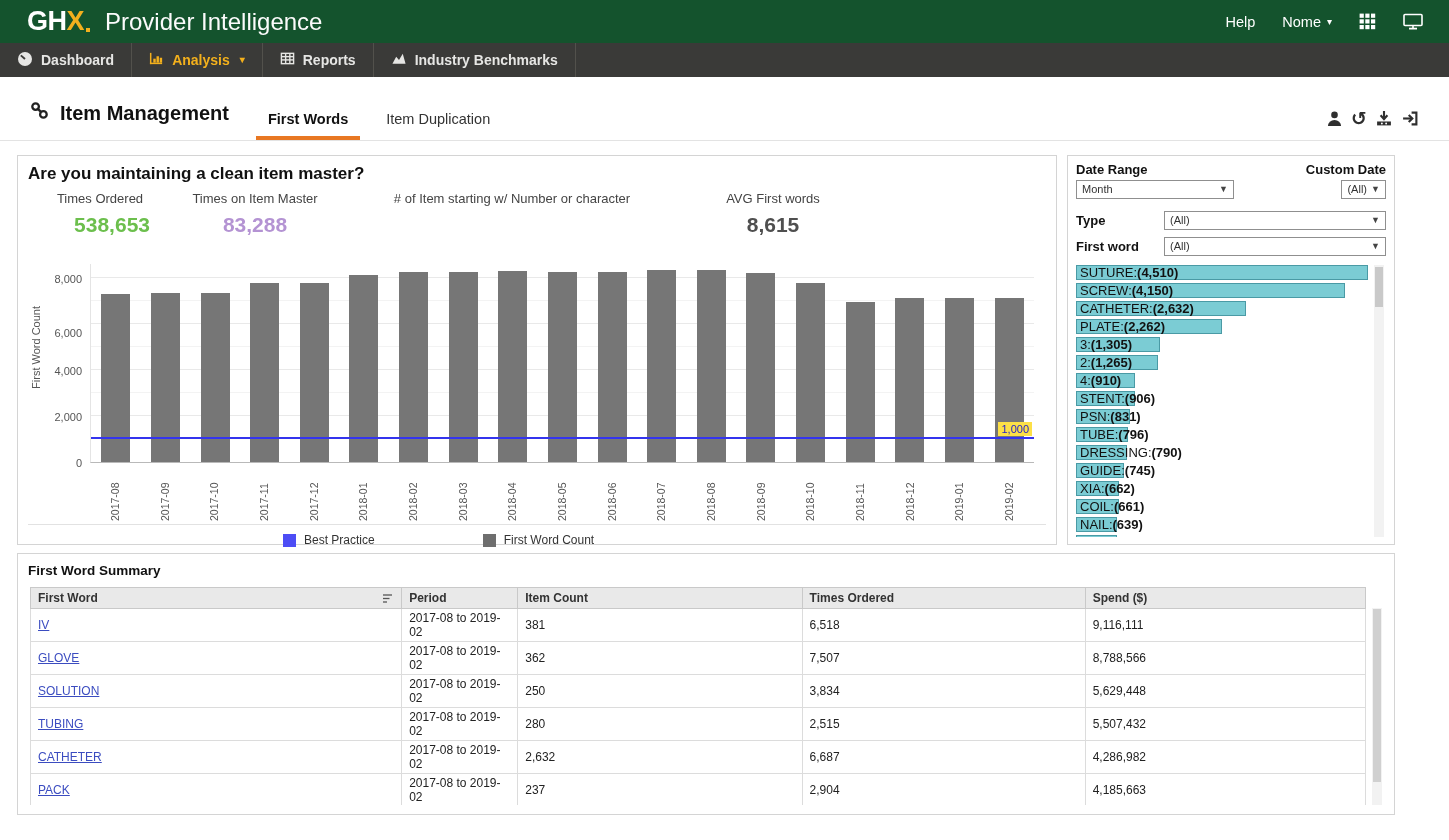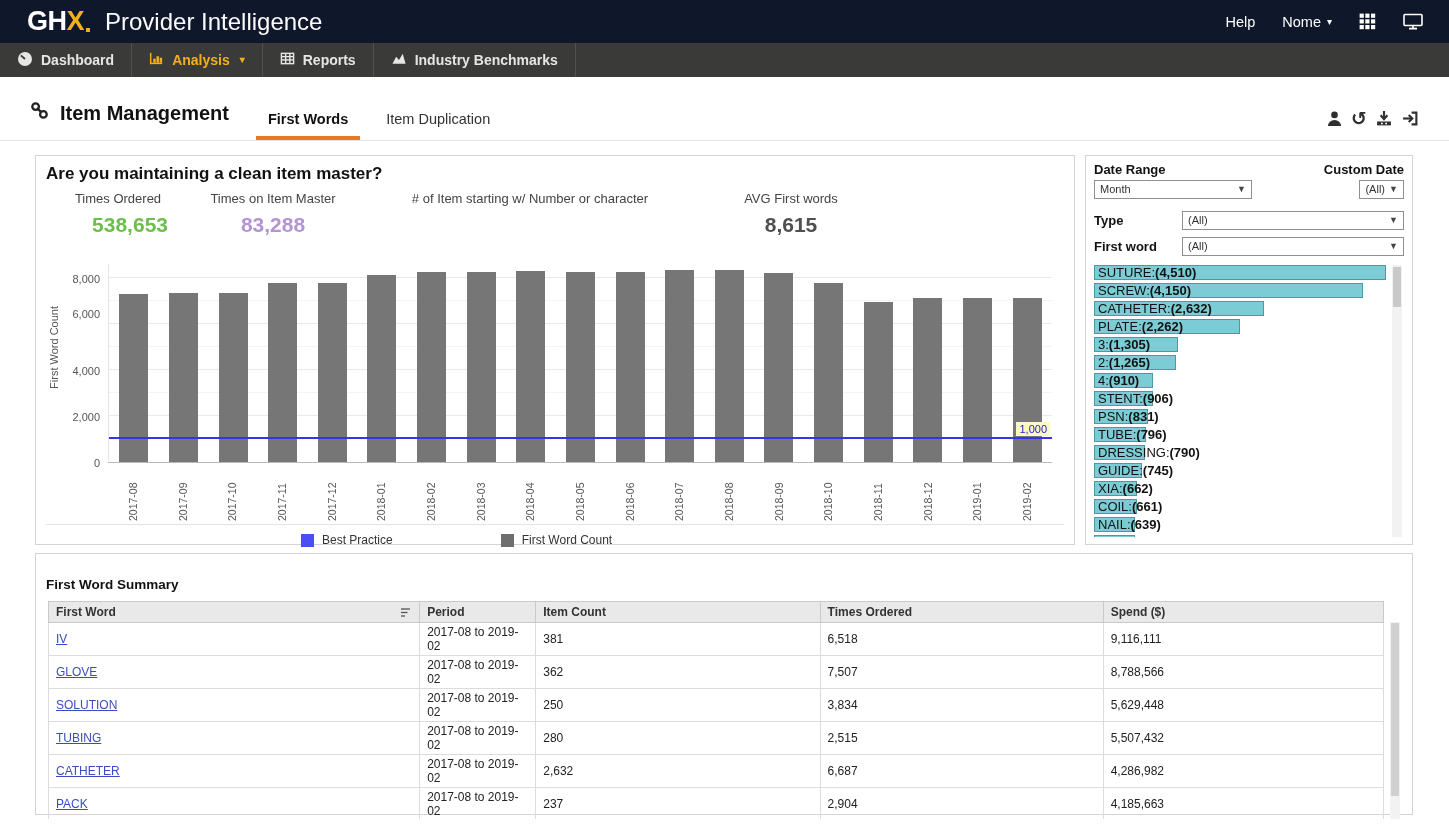--- a/index.html
+++ b/index.html
@@ -1,21 +1,21 @@
 <!DOCTYPE html>
 <html><head>
 <meta charset="utf-8">
 <style>
   * { box-sizing: border-box; margin: 0; padding: 0; }
   html,body { width:1449px; height:840px; }
   body { font-family: "Liberation Sans", sans-serif; background:#fff; color:#222; overflow:hidden; }
   .app { width:1449px; height:840px; background:#fff; }
 
   
-  .topbar { height:43px; background:#0f172a; display:flex; align-items:center; padding:0 26px 0 27px; color:#fff; }
+  .topbar { height:43px; background:#14532d; display:flex; align-items:center; padding:0 26px 0 27px; color:#fff; }
   .brand { display:flex; align-items:baseline; font-weight:800; font-size:27px; letter-spacing:-0.5px; line-height:1; }
   .brand .bx { color:#f2b01e; }
   .brand-dot { width:4px; height:4px; background:#f2b01e; margin-left:2px; align-self:flex-end; margin-bottom:3px; }
   .product { font-size:24px; font-weight:400; margin-left:15px; color:#fbfbfb; }
   .top-right { margin-left:auto; display:flex; align-items:center; gap:27px; font-size:14.5px; }
   .top-link { cursor:pointer; }
   .user-menu { display:flex; align-items:center; gap:6px; cursor:pointer; }
   .caret { font-size:10px; line-height:1; }
   .top-ic { display:flex; align-items:center; cursor:pointer; }
 
@@ -30,21 +30,21 @@
   .ph-title { display:flex; align-items:center; gap:11px; font-size:20px; font-weight:700; color:#111; padding-bottom:15px; }
   .tabs { display:flex; margin-left:20px; }
   .tab { padding:0 19px 13px; font-size:14.5px; color:#333; position:relative; cursor:pointer; }
   .tab.active { font-weight:700; color:#111; }
   .tab.active::after { content:""; position:absolute; left:7px; right:7px; bottom:0; height:4px; background:#e87722; }
   .ph-icons { margin-left:auto; display:flex; align-items:center; gap:8px; padding-bottom:13px; }
   .ph-icons .ic { cursor:pointer; display:flex; align-items:center; }
   .refresh-glyph { font-family:"DejaVu Sans", sans-serif; font-size:19px; font-weight:700; color:#2f2f2f; line-height:17px; }
 
   
-  .main { padding:14px 0 0 35px; }
+  .main { padding:14px 0 0 17px; }
   .main-row { display:flex; gap:10px; }
   .panel { border:1px solid #d4d4d4; background:#fff; }
 
   
   .chart-panel { width:1040px; height:390px; padding:8px 10px 0 10px; }
   .cp-title { font-size:17px; font-weight:700; color:#111; }
   .kpis { display:flex; margin-top:7px; height:60px; }
   .kpi { text-align:center; }
   .kpi .k-label { font-size:13px; color:#444; }
   .kpi .k-value { font-size:21px; font-weight:700; margin-top:7px; }
@@ -56,21 +56,21 @@
   .chart-grid { display:flex; margin-top:13px; }
   .yaxis { width:62px; position:relative; height:199px; flex:none; }
   .ylab { position:absolute; left:2px; top:42px; writing-mode:vertical-rl; transform:rotate(180deg); font-size:11px; color:#555; }
   .ytick { position:absolute; right:8px; font-size:11px; color:#555; }
   .plot { flex:1; margin-right:12px; position:relative; height:199px; border-bottom:1px solid #b9b9b9; border-left:1px solid #e4e4e4; }
   .gridline { position:absolute; left:0; right:0; height:1px; background:#e9e9e9; }
   .gridline.minor { background:#f3f3f3; }
   .bars-row { position:absolute; left:0; right:0; bottom:0; top:0; display:flex; justify-content:space-around; align-items:flex-end; }
   .bar { width:29px; background:#767676; }
   .best-line { position:absolute; left:0; right:0; height:2px; background:#3434ee; z-index:3; }
-  .best-label { position:absolute; right:2px; font-size:11px; color:#2222cc; background:#fef9c3; padding:0 3px; z-index:4; line-height:14px; }
+  .best-label { position:absolute; right:2px; font-size:11px; color:#2222cc; background:#fde047; padding:0 3px; z-index:4; line-height:14px; }
   .xl-row { display:flex; }
   .yspacer { width:62px; flex:none; }
   .xlabels { flex:1; margin-right:12px; display:flex; justify-content:space-around; height:58px; }
   .xlab { width:29px; display:flex; justify-content:center; }
   .xlab span { writing-mode:vertical-rl; transform:rotate(180deg); font-size:10.5px; color:#555; }
   .legend { border-top:1px solid #e2e2e2; margin-top:3px; padding:8px 0 8px 255px; display:flex; gap:108px; font-size:12px; color:#333; }
   .leg-item { display:flex; align-items:center; gap:8px; cursor:pointer; }
   .swatch { width:13px; height:13px; }
   .swatch.blue { background:#4d4df5; }
   .swatch.gray { background:#6e6e6e; }
@@ -90,21 +90,21 @@
   .fwlist { margin-top:9px; position:relative; height:272px; overflow:hidden; padding-right:18px; }
   .fw-item { position:relative; height:18px; cursor:pointer; }
   .fw-bar { height:15px; background:#7bccd4; border:1px solid #4a9aa5; }
   .fw-label { position:absolute; left:4px; top:0; font-size:13px; line-height:15px; color:#111; white-space:nowrap; }
   .fw-label b { font-weight:700; }
   .vscroll { position:absolute; right:2px; top:0; bottom:0; width:10px; background:#f2f2f2; cursor:pointer; }
   .vscroll .thumb { position:absolute; left:1px; right:1px; top:2px; background:#c9c9c9; }
 
   
   .table-panel { width:1378px; height:262px; margin-top:8px; padding:7px 8px; }
-  .tp-title { font-size:13.5px; font-weight:700; color:#111; margin:16px 0 9px 2px; }
+  .tp-title { font-size:13.5px; font-weight:700; color:#111; margin:2px 0 9px 2px; }
   .tbl-outer { position:relative; margin:0 4px; }
   .tbl-wrap { height:218px; overflow:hidden; margin-right:16px; }
   table { width:100%; border-collapse:collapse; table-layout:fixed; }
   th { background:#e9e9e9; border:1px solid #c9c9c9; font-size:12px; font-weight:700; color:#333; text-align:left; padding:3px 7px; }
   td { border:1px solid #dcdcdc; font-size:12px; color:#222; padding:2px 7px; height:18px; }
   th.num, td.num { }
   col.c-fw { width:27.8%; } col.c-per { width:8.7%; } col.c-ic { width:21.3%; } col.c-to { width:21.2%; } col.c-sp { width:21%; }
   td a { color:#3b4cc0; text-decoration:underline; cursor:pointer; }
   .th-fw { position:relative; }
   .sort-ic { position:absolute; right:6px; top:5px; cursor:pointer; }
@@ -251,21 +251,21 @@
           </div>
         </div>
 
         <div class="chart-grid">
           <div class="yaxis">
             <div class="ylab">First Word Count</div>
             <div>
                 <span class="ytick" style="bottom: -6px;">0</span>
                 <span class="ytick" style="bottom: 40.0116px;">2,000</span>
                 <span class="ytick" style="bottom: 86.0231px;">4,000</span>
-                <span class="ytick" style="bottom: 143px;">6,000</span>
+                <span class="ytick" style="bottom: 124px;">6,000</span>
                 <span class="ytick" style="bottom: 178.046px;">8,000</span>
               </div>
           </div>
           <div class="plot">
               <div class="gridline minor" style="bottom: 23.0058px;"></div>
               <div class="gridline" style="bottom: 46.0116px;"></div>
               <div class="gridline minor" style="bottom: 69.0173px;"></div>
               <div class="gridline" style="bottom: 92.0231px;"></div>
               <div class="gridline minor" style="bottom: 115.029px;"></div>
               <div class="gridline" style="bottom: 138.035px;"></div>

